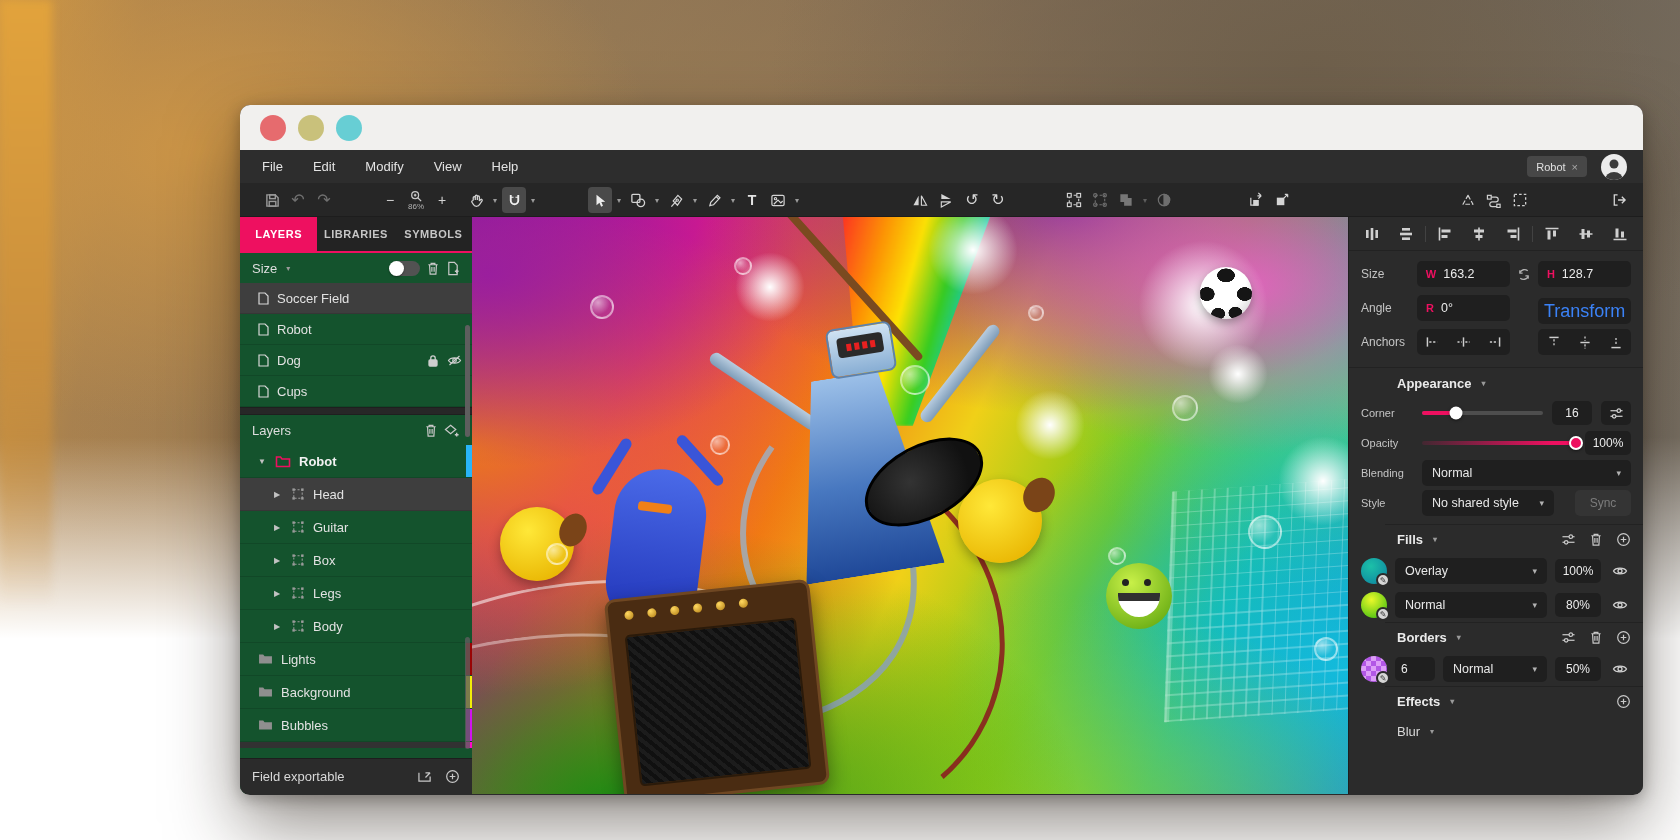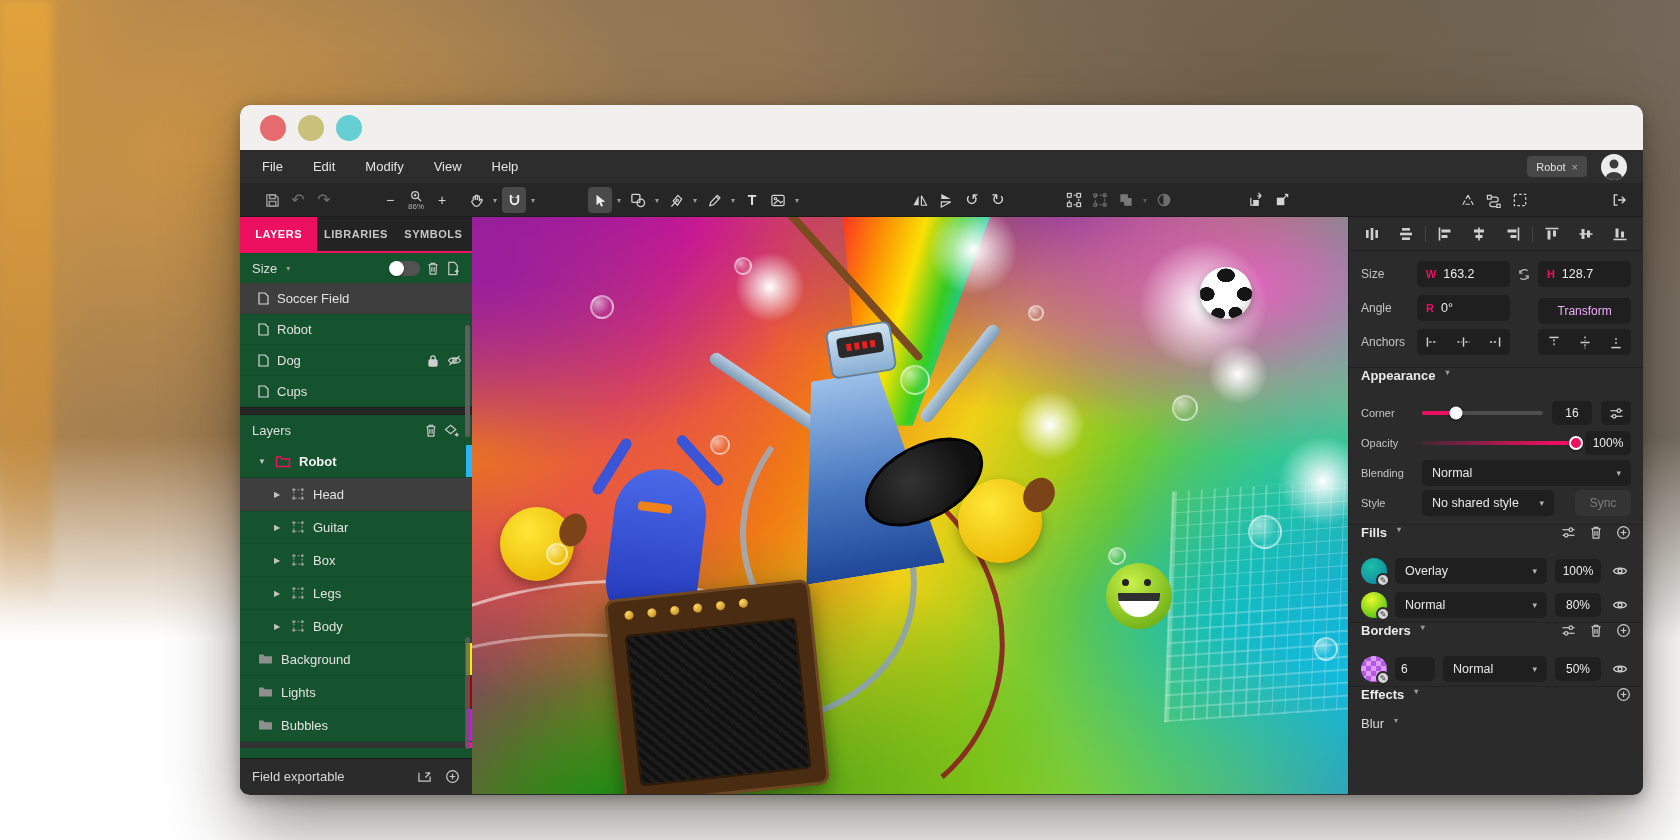--- a/index.html
+++ b/index.html
@@ -182,25 +182,25 @@
   .vdiv { width:1px; height:16px; background:#424242; margin:0 2px; }
   .props { padding:10px 12px 4px 12px; display:flex; flex-direction:column; gap:8px; border-bottom:1px solid #222; padding-bottom:12px; }
   .prow { display:flex; align-items:center; height:26px; }
   .plabel { width:58px; font-size:12px; color:#c4c4c4; }
   .pfield { width:96px; height:26px; background:#1f1f1f; border-radius:5px; display:flex; align-items:center;
     padding:0 9px; gap:7px; }
   .pfield .pfx { font-size:11px; font-weight:bold; color:#ee1060; }
   .pfield .val { font-size:12.5px; color:#ececec; }
   .midgap { width:29px; display:flex; align-items:center; justify-content:center; color:#b0b0b0; }
   .pbtn { width:96px; height:26px; background:#1f1f1f; border-radius:5px; display:flex; align-items:center;
-    justify-content:center; font-size:12px; color:#f0abfc;margin-top:6px; }
+    justify-content:center; font-size:18px; color:#3b82f6;margin-top:6px; }
   .anch-group { width:96px; height:26px; background:#1f1f1f; border-radius:5px; display:flex; align-items:center;
     justify-content:space-around; color:#cfcfcf; }
-  .rp-head { height:30px; display:flex; align-items:flex-start; padding:0 12px; gap:7px; color:#eaeaea; font-size:13px;
-    font-weight:bold; }
+  .rp-head { height:30px; display:flex; align-items:center; padding:0 12px; gap:7px; color:#eaeaea; font-size:13px;
+    font-weight:bold;margin-left:36px; }
   .rp-head .hicons { margin-left:auto; display:flex; gap:13px; align-items:center; color:#c8c8c8; }
   .ctl-row { display:flex; align-items:center; height:30px; padding:0 12px; gap:9px; }
   .ctl-label { width:52px; font-size:11px; color:#c4c4c4; }
   .slider { flex:1; height:4px; border-radius:2px; background:#4e4e4e; position:relative; }
   .slider .fill { position:absolute; left:0; top:0; bottom:0; border-radius:2px; background:#ee1060; }
   .slider .knob { position:absolute; top:50%; transform:translate(-50%,-50%); width:13px; height:13px;
     border-radius:50%; background:#fff; box-shadow:0 1px 3px rgba(0,0,0,.5); }
   .slider.opacity { background:linear-gradient(90deg, rgba(238,16,96,.12), #ee1060 85%); }
   .slider.opacity .knob { background:#ee1060; border:2.5px solid #fff; width:14px; height:14px; }
   .vbox { min-width:40px; height:24px; background:#1f1f1f; border-radius:5px; display:flex; align-items:center;
@@ -569,29 +569,29 @@
               <rect x="10.9" y="1.5" width="2.6" height="2.6" fill="#9c9c9c" stroke="none"></rect>
               <rect x="1.5" y="10.9" width="2.6" height="2.6" fill="#9c9c9c" stroke="none"></rect>
               <rect x="10.9" y="10.9" width="2.6" height="2.6" fill="#9c9c9c" stroke="none"></rect>
           </svg>
           <span>Body</span>
         </div>
         <div class="row lay-row">
           <svg width="15" height="12" viewBox="0 0 16 13">
             <path d="M1 1.5 h4.5 l1.5 2 h8 v8 h-14 Z" fill="#8f8f8f"></path>
           </svg>
-          <span>Background</span>
-          <span class="strip strip-yellow"></span>
+          <span>Lights</span>
+          <span class="strip strip-darkred"></span>
         </div>
         <div class="row lay-row">
           <svg width="15" height="12" viewBox="0 0 16 13">
             <path d="M1 1.5 h4.5 l1.5 2 h8 v8 h-14 Z" fill="#8f8f8f"></path>
           </svg>
-          <span>Lights</span>
-          <span class="strip strip-darkred"></span>
+          <span>Background</span>
+          <span class="strip strip-yellow"></span>
         </div>
         <div class="row lay-row">
           <svg width="15" height="12" viewBox="0 0 16 13">
             <path d="M1 1.5 h4.5 l1.5 2 h8 v8 h-14 Z" fill="#8f8f8f"></path>
           </svg>
           <span>Bubbles</span>
           <span class="strip strip-magenta"></span>
         </div>
         <div class="partial-row">
           <span class="strip strip-pink"></span>

